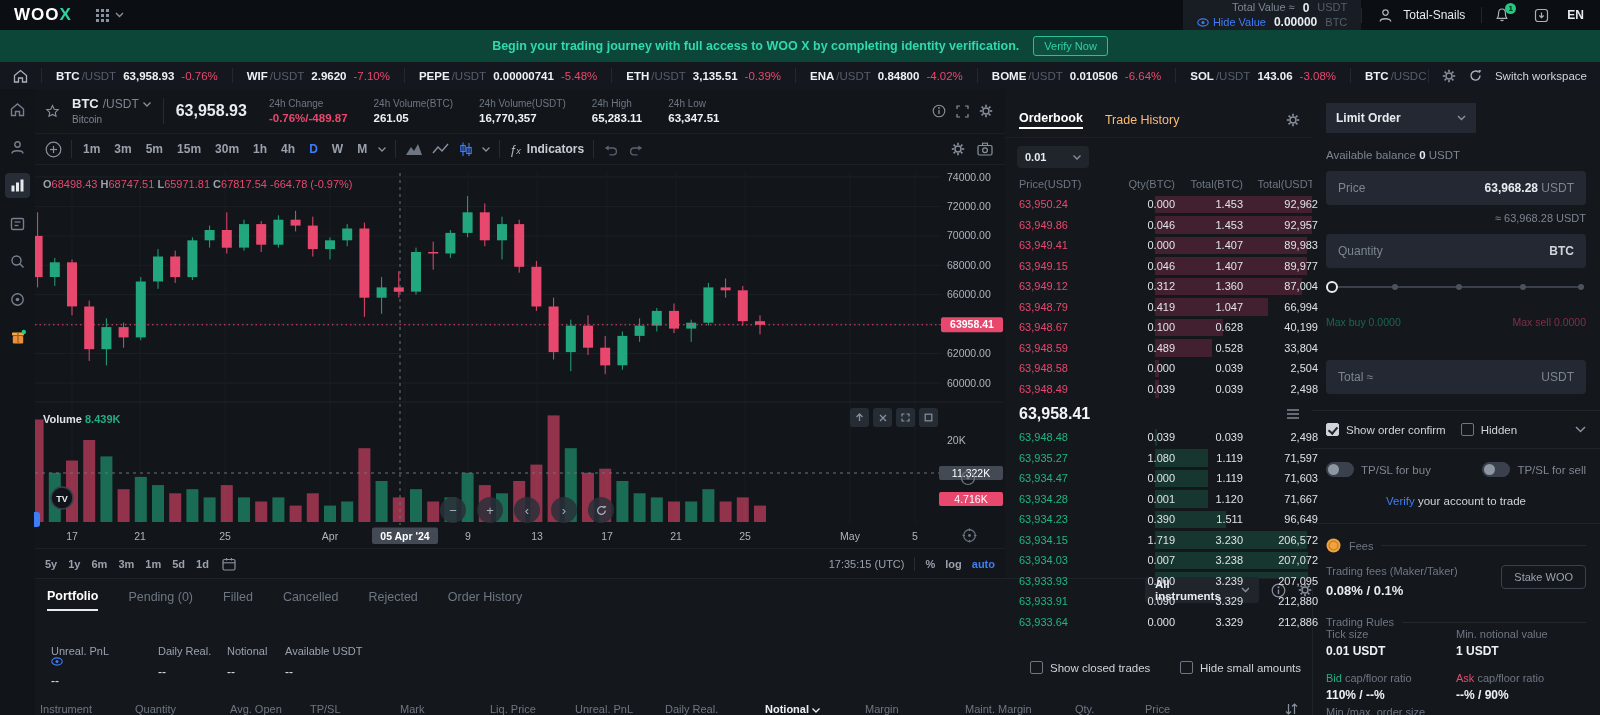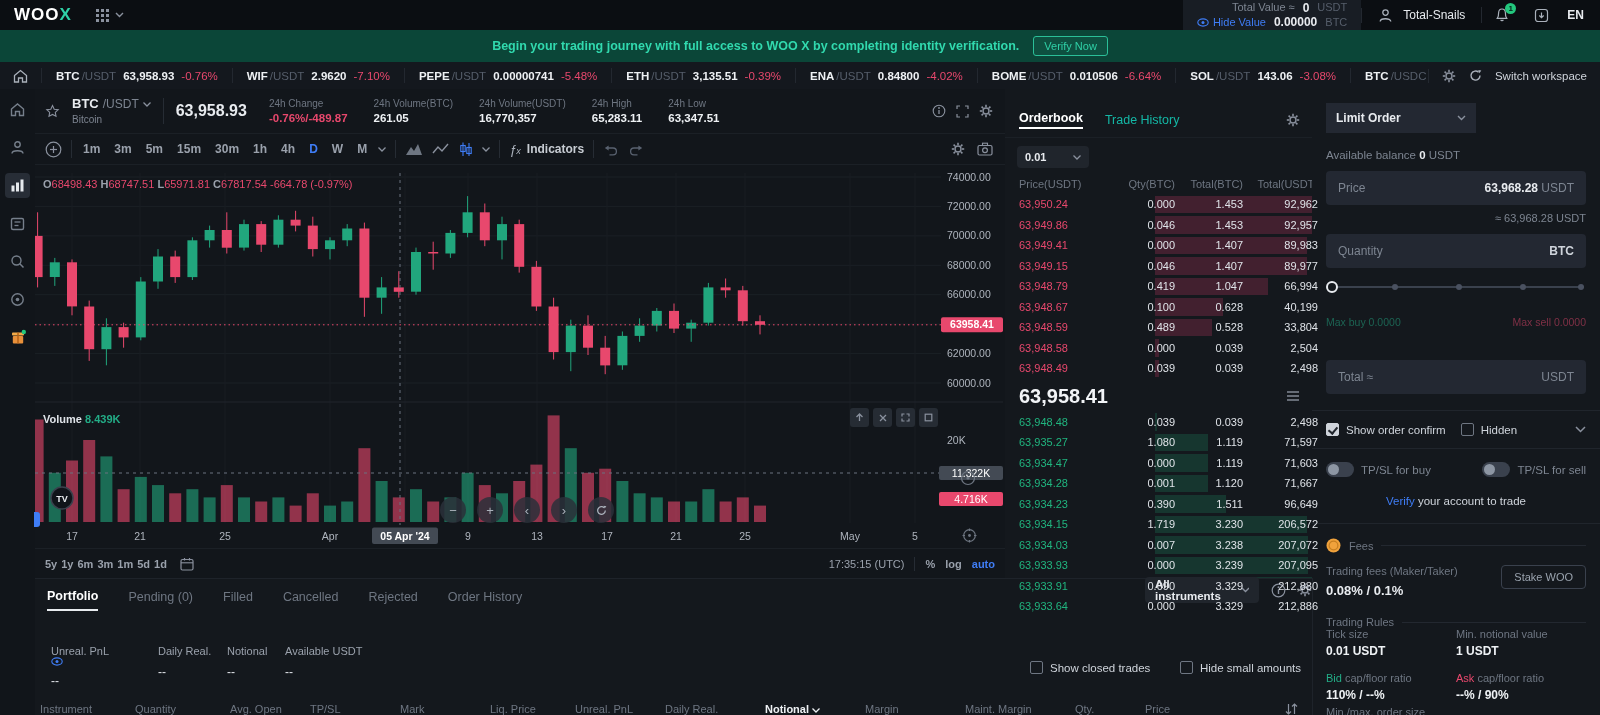--- a/index.html
+++ b/index.html
@@ -40,31 +40,31 @@
   .ch-toolbar{height:30px;display:flex;align-items:center;gap:9px;padding-left:10px;border-bottom:1px solid #1b2026;font-size:12px;color:#aab1bb;}
   .tf{font-weight:bold;color:#9aa1ac;padding:0 2px;cursor:pointer;}
   .tf.on{color:#3f7df6;}
   .ax{font-size:10.5px;fill:#aeb4bd;}
   .ctl-btn{width:26px;height:26px;border-radius:13px;background:rgba(42,48,57,.85);color:#aab1bb;display:flex;align-items:center;justify-content:center;font-size:13px;cursor:pointer;}
   .mini-btn{width:19px;height:19px;border-radius:3px;background:#262c34;display:flex;align-items:center;justify-content:center;cursor:pointer;}
   .ch-bottom{height:29px;border-top:1px solid #1b2026;display:flex;align-items:center;padding:0 10px;color:#9aa1ac;font-size:11px;gap:11px;}
   .range-b{font-weight:bold;cursor:pointer;}
   
   .ob-tabs{height:40px;display:flex;align-items:flex-end;gap:22px;padding:0 14px 8px;position:relative;border-bottom:1px solid #1b2026;}
-  .ob-tab{font-size:12.5px;color:#14b8a6;cursor:pointer;padding-bottom:2px;}
+  .ob-tab{font-size:12.5px;color:#fdba74;cursor:pointer;padding-bottom:2px;}
   .ob-tab.on{color:#fff;font-weight:bold;border-bottom:2px solid #fff;}
   .grp{margin:8px 16px 0 12px;width:56px;height:22px;background:#20252c;border-radius:4px;display:flex;align-items:center;justify-content:space-between;padding:0 8px;font-size:11px;cursor:pointer;}
   .ob-head,.ob-row{display:grid;grid-template-columns:96px 60px 68px 75px;font-size:11px;align-items:center;}
   .ob-head{padding:10px 8px 4px 14px;color:#6e7682;}
   .ob-row{height:20.5px;padding-left:14px;padding-right:8px;position:relative;cursor:pointer;}
   .ob-row span{position:relative;z-index:1;}
   .num{text-align:right;color:#dfe3e8;}
   .depth{position:absolute;top:1.5px;bottom:1.5px;left:150px;z-index:0;}
   .mid-row{display:flex;align-items:center;justify-content:space-between;padding:6px 12px 4px 14px;}
-  .mid-price{font-size:20px;font-weight:bold;color:#f2f4f7;}
+  .mid-price{font-size:16px;font-weight:bold;color:#f2f4f7;}
   
   .field{background:#232832;border-radius:4px;display:flex;align-items:center;justify-content:space-between;padding:0 12px;height:34px;cursor:text;}
   .sel{background:#232832;border-radius:0;display:flex;align-items:center;justify-content:space-between;padding:0 10px;height:30px;width:130px;font-weight:bold;cursor:pointer;}
   .toggle{width:28px;height:15px;border-radius:8px;background:#3a414d;position:relative;cursor:pointer;}
   .toggle .knob{position:absolute;left:2px;top:2px;width:11px;height:11px;border-radius:50%;background:#8d96a3;}
   .cb{width:13px;height:13px;border-radius:2px;border:1.5px solid #6e7682;display:inline-block;box-sizing:border-box;}
   .cb.on{background:#cfd4db;border-color:#cfd4db;position:relative;}
   .cb.on:after{content:"";position:absolute;left:3px;top:0.5px;width:4px;height:7px;border:solid #20252c;border-width:0 2px 2px 0;transform:rotate(40deg);}
   .sec-head{display:flex;align-items:center;gap:8px;color:#6e7682;font-size:11px;}
   .sec-head .line{flex:1;height:1px;background:#232830;}
@@ -684,21 +684,21 @@
       </div>
     <div class="abs" style="left:927px;top:363px;">
         <svg width="15" height="15">
           <circle cx="7.5" cy="7.5" r="5.8" fill="none" stroke="#6e7682" stroke-width="1.2"></circle>
           <circle cx="7.5" cy="7.5" r="1.4" fill="#6e7682"></circle>
           <path d="M7.5 0.5 V3 M7.5 12 V14.5 M0.5 7.5 H3 M12 7.5 H14.5" stroke="#6e7682" stroke-width="1.2"></path>
         </svg>
       </div>
   </div>
   <div class="ch-bottom">
-    <div id="range-row" class="flex" style="gap:4px;align-items:center;">
+    <div id="range-row" class="flex" style="gap:11px;align-items:center;">
         <span class="range-b">5y</span>
         <span class="range-b">1y</span>
         <span class="range-b">6m</span>
         <span class="range-b">3m</span>
         <span class="range-b">1m</span>
         <span class="range-b">5d</span>
         <span class="range-b">1d</span>
       </div>
     <span style="margin-left:2px;">
         <svg width="14" height="14">
@@ -773,20 +773,27 @@
         <span class="num">89,983</span>
       </div>
       <div class="ob-row">
         <div class="depth" style="width:152px;background:#42202f;"></div>
         <span style="color:#e8486d;">63,949.15</span>
         <span class="num">0.046</span>
         <span class="num">1.407</span>
         <span class="num">89,977</span>
       </div>
       <div class="ob-row">
+        <div class="depth" style="width:147px;background:#42202f;"></div>
+        <span style="color:#e8486d;">63,949.12</span>
+        <span class="num">0.312</span>
+        <span class="num">1.360</span>
+        <span class="num">87,004</span>
+      </div>
+      <div class="ob-row">
         <div class="depth" style="width:113px;background:#42202f;"></div>
         <span style="color:#e8486d;">63,948.79</span>
         <span class="num">0.419</span>
         <span class="num">1.047</span>
         <span class="num">66,994</span>
       </div>
       <div class="ob-row">
         <div class="depth" style="width:68px;background:#42202f;"></div>
         <span style="color:#e8486d;">63,948.67</span>
         <span class="num">0.100</span>

